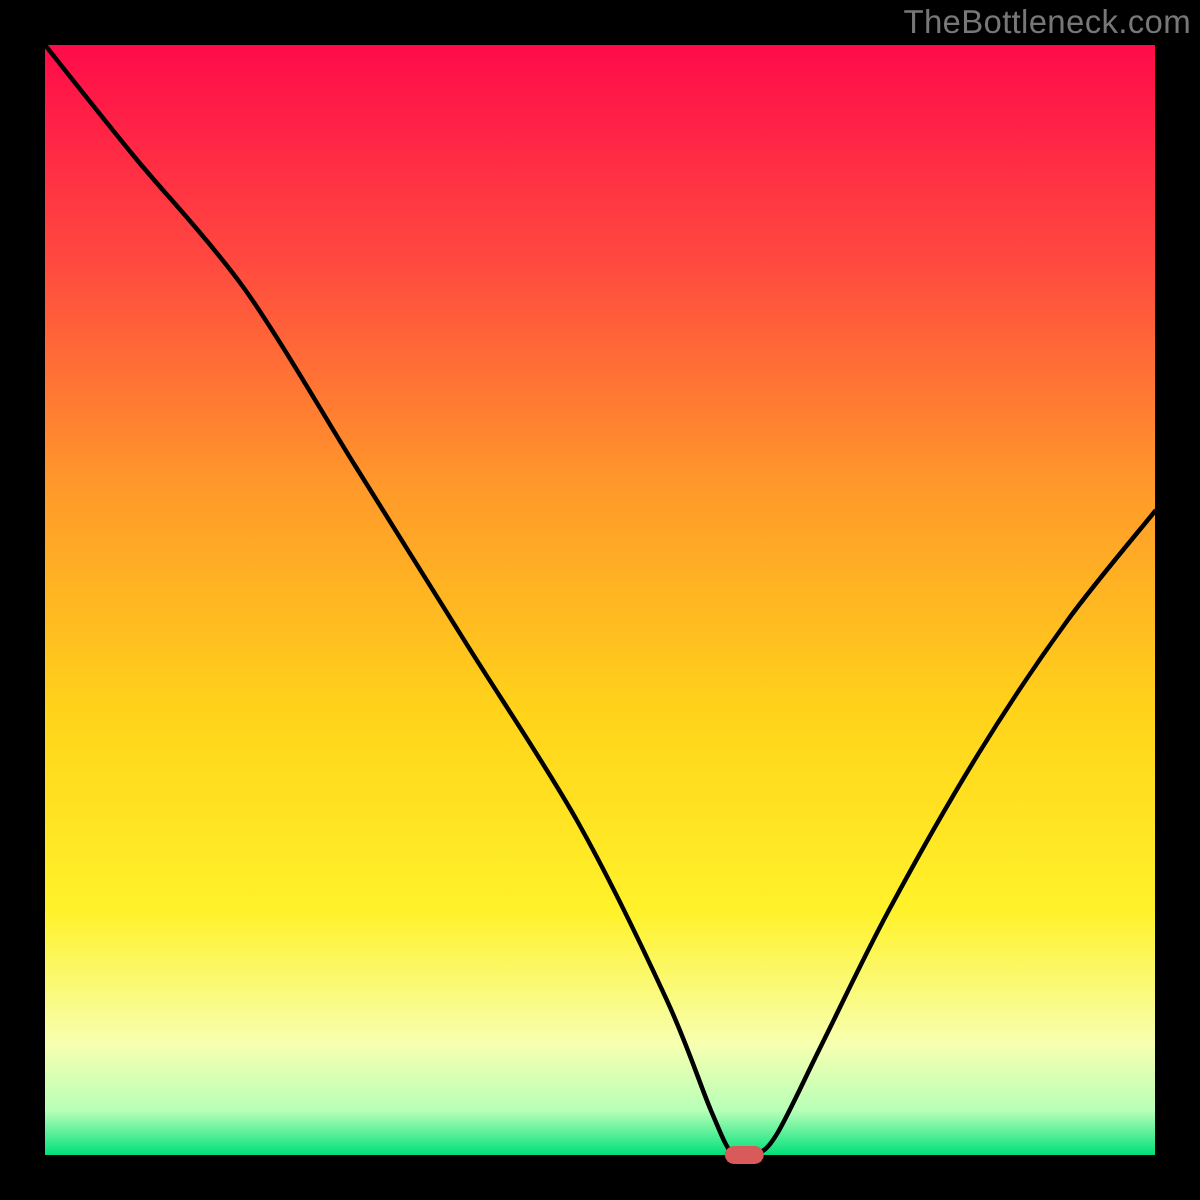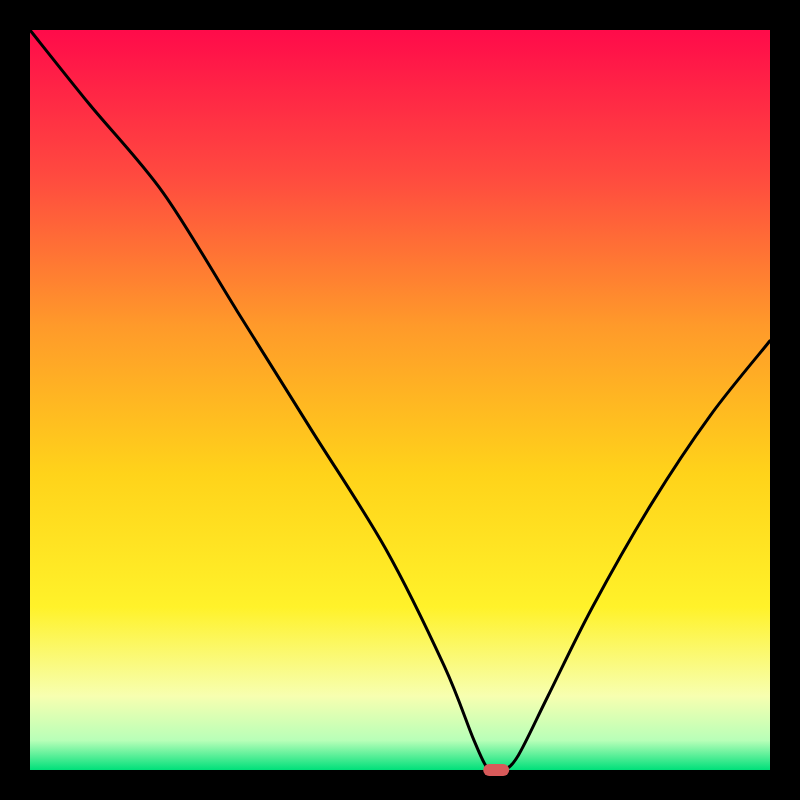--- a/index.html
+++ b/index.html
@@ -27,20 +27,21 @@
     z-index: 10;
   }
   svg {
     display: block;
   }
 </style>
 </head>
 <body>
 
 <div class="chart-container">
+  <div class="watermark">TheBottleneck.com</div>
 
   <svg id="chart-svg" width="800" height="800" viewBox="0 0 800 800">
     <defs>
       <linearGradient id="bgGrad" x1="0" y1="0" x2="0" y2="1">
           <stop offset="0%" stop-color="#ff0b4a"></stop>
           <stop offset="20%" stop-color="#ff4b3f"></stop>
           <stop offset="40%" stop-color="#ff9a2a"></stop>
           <stop offset="60%" stop-color="#ffd31a"></stop>
           <stop offset="78%" stop-color="#fff22a"></stop>
           <stop offset="90%" stop-color="#f7ffb0"></stop>

